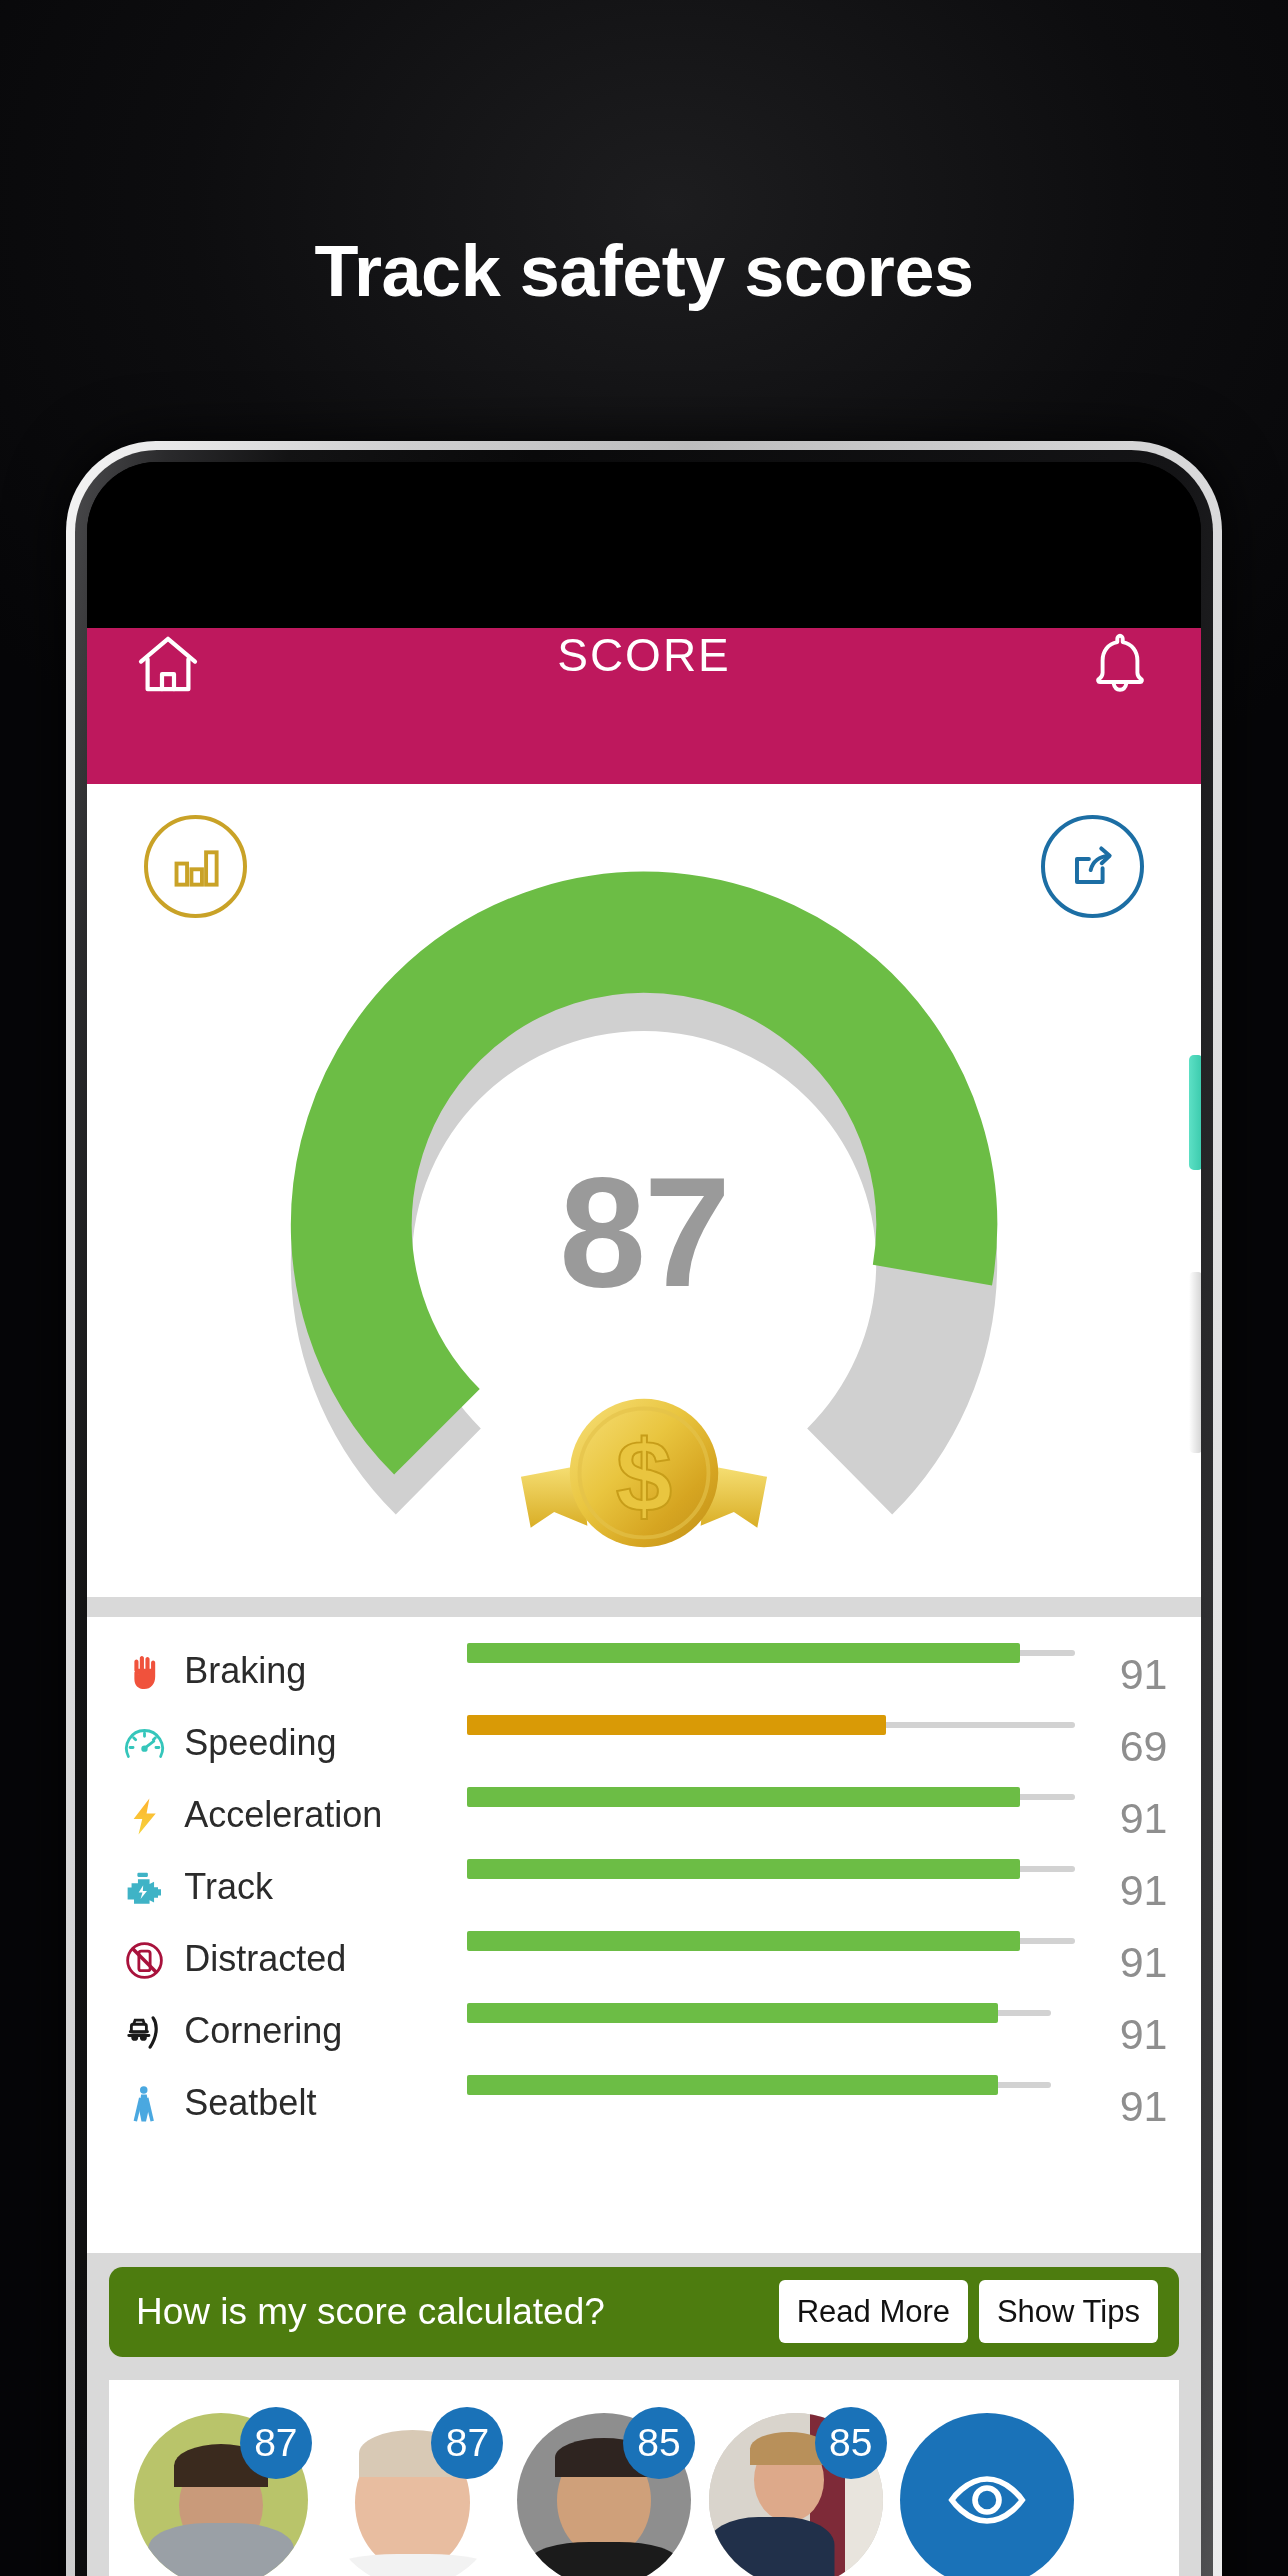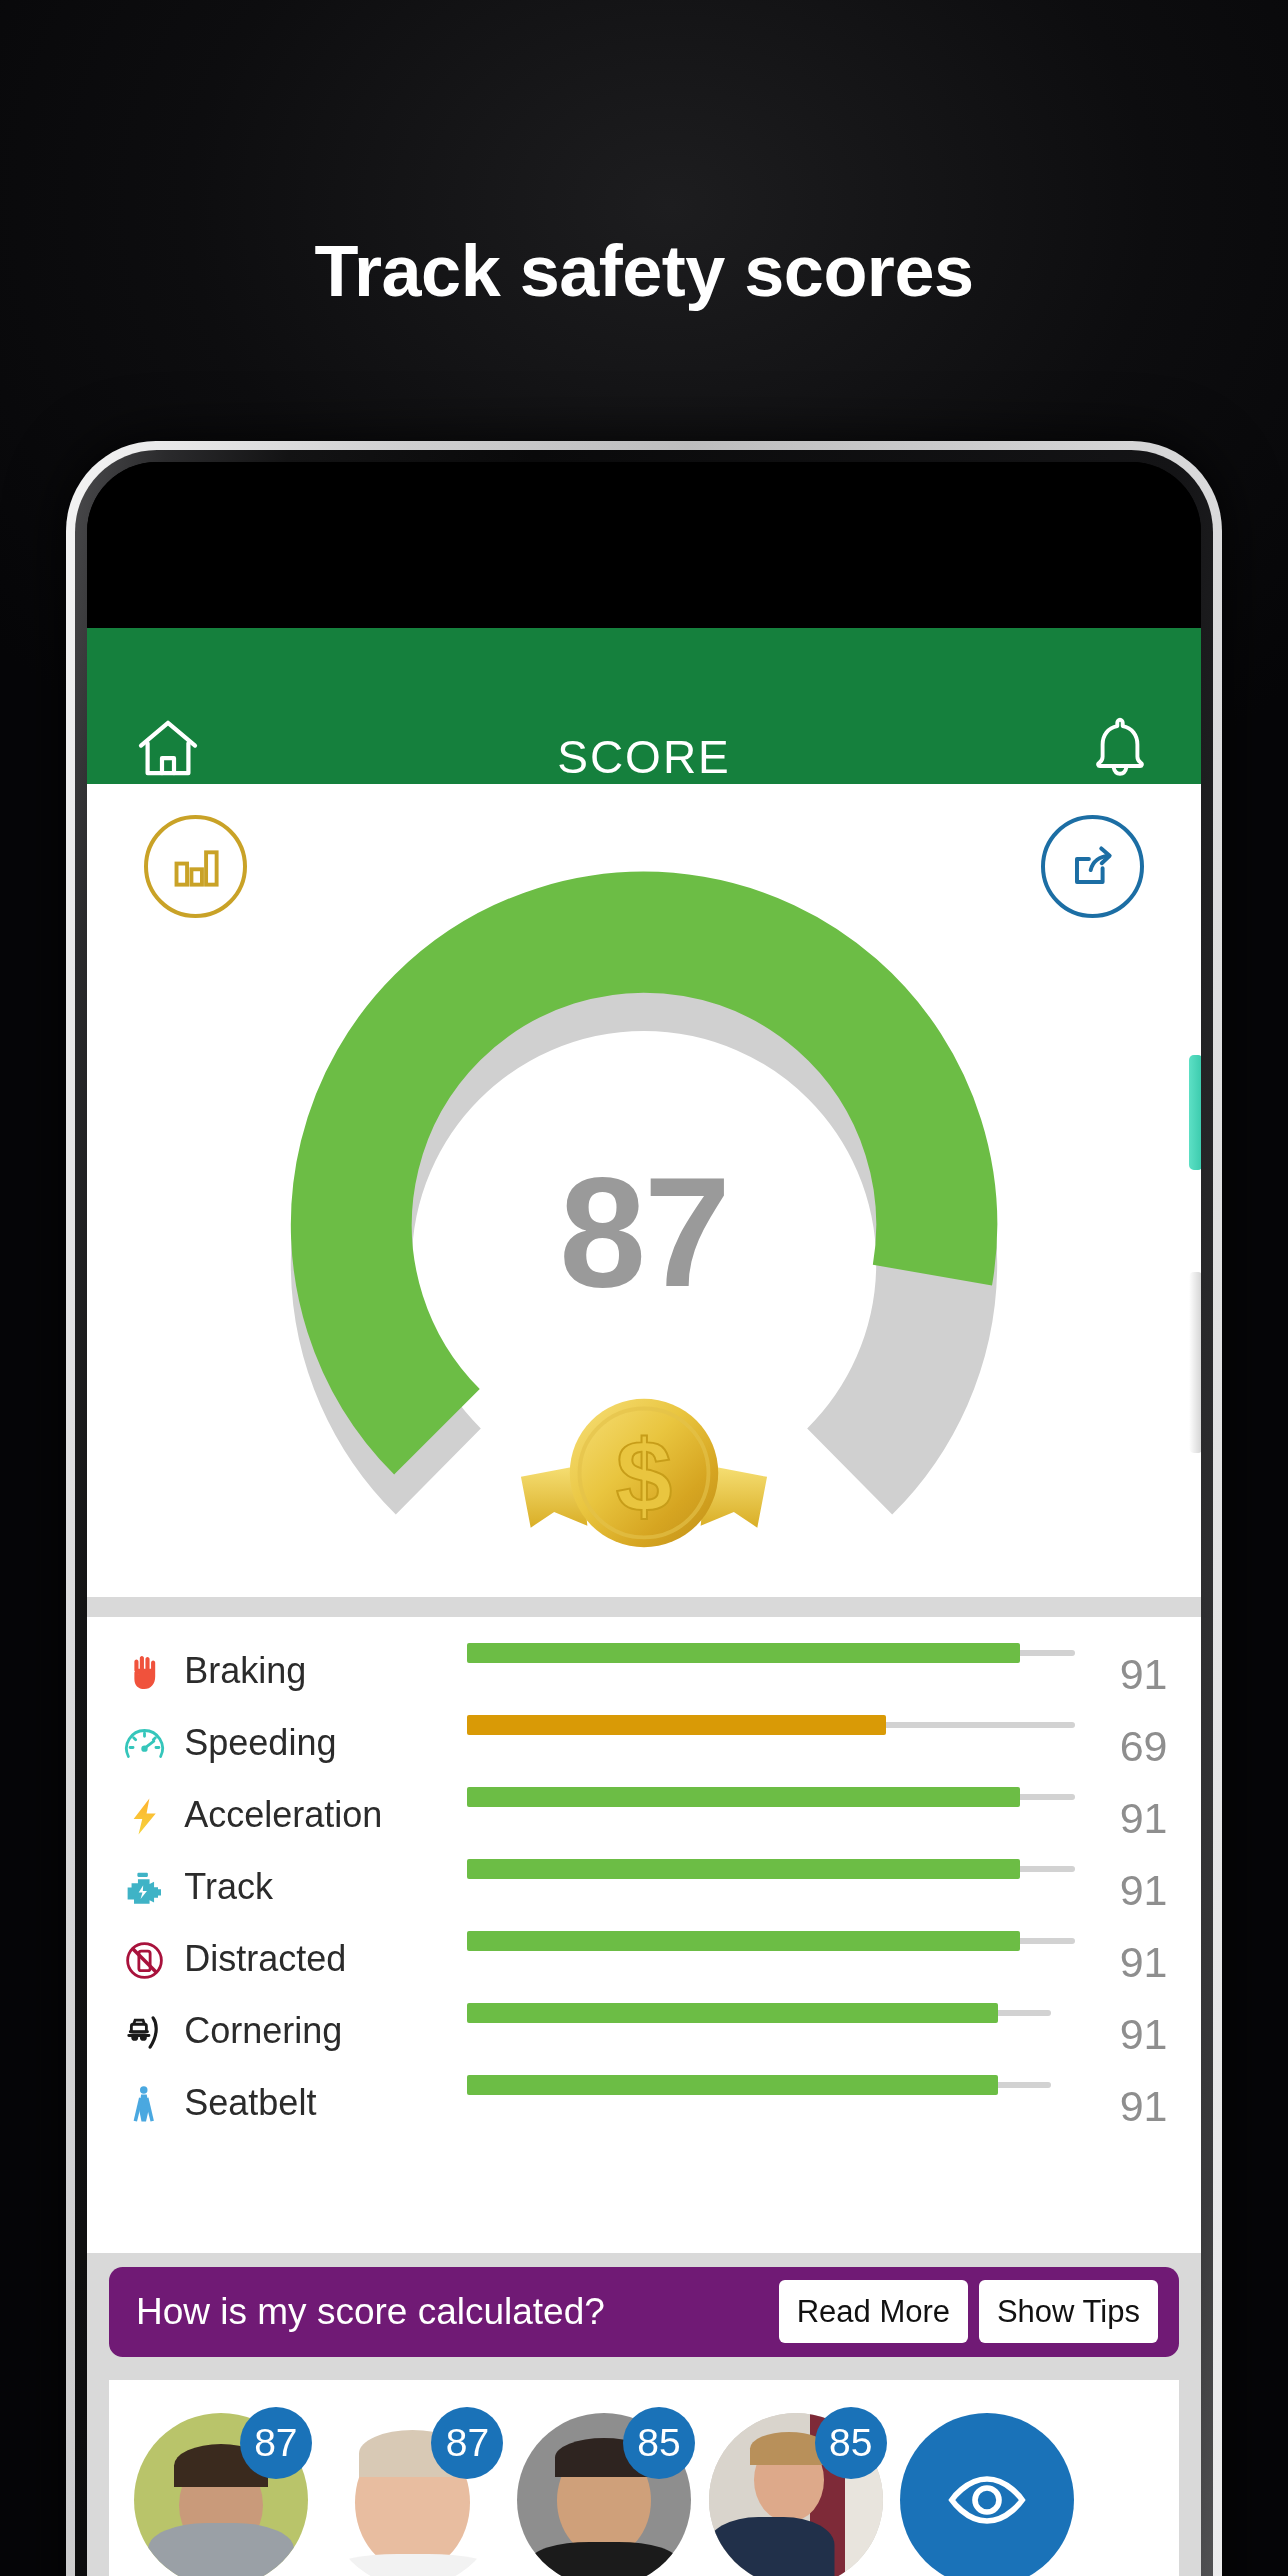--- a/index.html
+++ b/index.html
@@ -53,22 +53,22 @@
   }
   .cam.c1{ left:256px; width:19.5px; height:27px; top:99px; }
   .cam.c2{ left:396px; }
 
   
   .screen{
     position:absolute; left:0; top:0; width:100%; height:100%;
     background:#000; display:flex; flex-direction:column;
   }
   .appbar{
-    height:156px; flex:0 0 156px; background:#15803d;
-    display:flex; align-items:flex-end; justify-content:space-between;
+    height:156px; flex:0 0 156px; background:#be185d;
+    display:flex; align-items:flex-start; justify-content:space-between;
     padding:0 45px; position:relative;
   }
   .appbar .title{
     position:absolute; left:0; width:100%; text-align:center;
     color:#fff; font-size:46px; letter-spacing:2px; font-weight:400;
   }
   .ic{ width:72px; height:72px; position:relative; z-index:2; }
 
   
   .card{ background:#fff; }
@@ -111,21 +111,21 @@
   .row .fill{ position:absolute; left:0; top:-6.8px; height:19.5px; border-radius:2px; }
   .row .score{
     flex:0 0 101px; text-align:right; padding-right:33px;
     font-size:43px; color:#8e8e8e;
   }
   .row.tight .track{ margin-right:49px; }
 
   
   .qbar-wrap{ flex:0 0 117px; background:#d9d9d9; padding:13.7px 21.5px 0 21.5px; }
   .qbar{
-    height:90px; background:#701a75; border-radius:13.7px;
+    height:90px; background:#4d7c0f; border-radius:13.7px;
     display:flex; align-items:center; padding:0 21.5px 0 27px;
   }
   .qbar .qtext{ flex:1 1 auto; color:#fff; font-size:37px; }
   .qbtn{
     background:#fff; color:#111; font-size:31px;
     padding:13.7px 17.6px; border-radius:5.9px; margin-left:11.7px;
     border:none; font-family:inherit; white-space:nowrap;
   }
 
   

